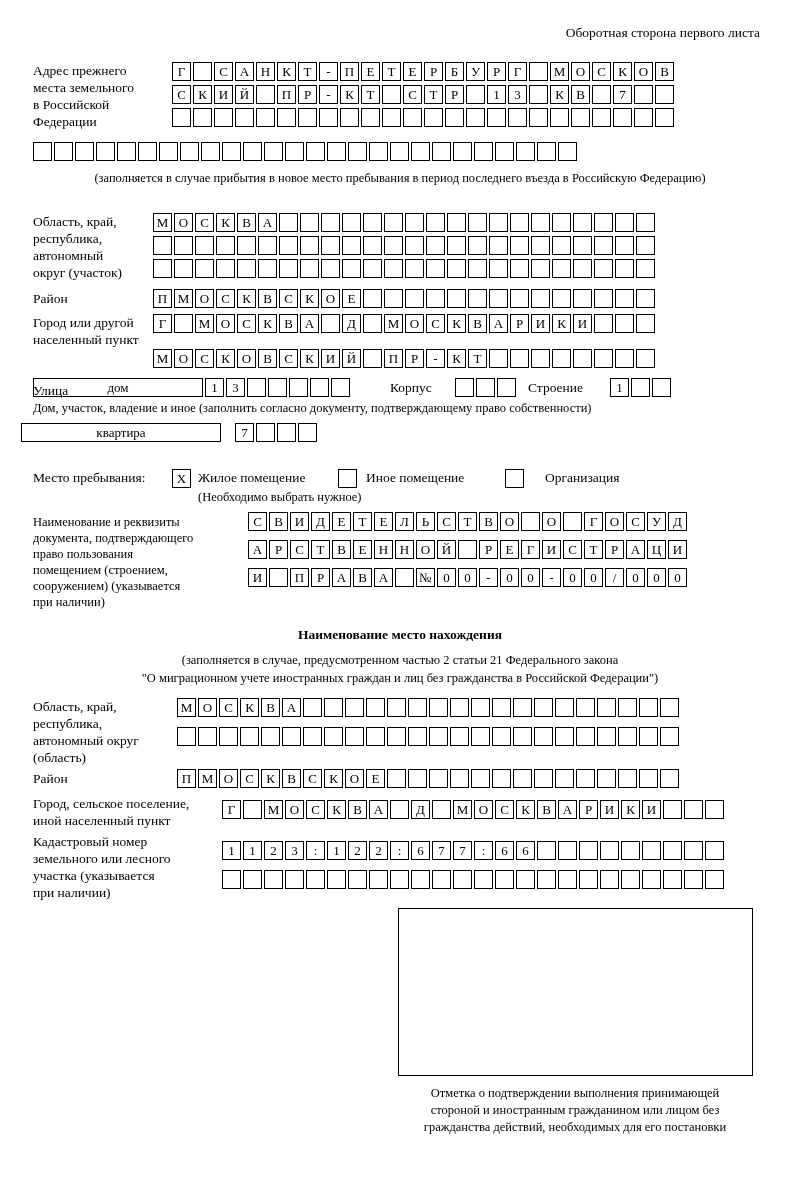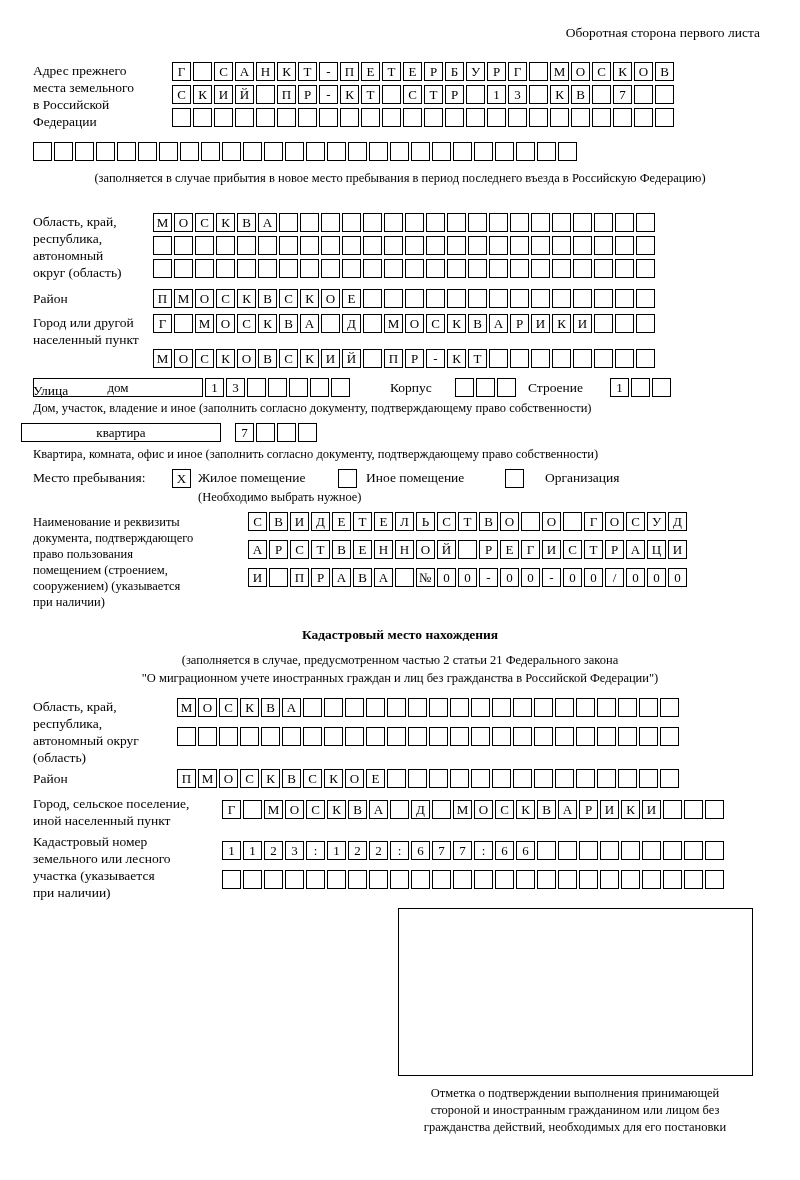--- a/index.html
+++ b/index.html
@@ -223,21 +223,21 @@
       <div class="cell"></div>
     </div>
 
   <div class="abs center-note" style="left:30px; top:170px; width:740px;">(заполняется в случае прибытия в новое место пребывания в период последнего въезда в Российскую Федерацию)</div>
 
 
   <div class="abs label" style="left:33px; top:213px; width:145px;">
     <div>Область, край,</div>
     <div>республика,</div>
     <div>автономный</div>
-    <div>округ (область)</div>
+    <div>округ (участок)</div>
   </div>
   <div class="abs cells" id="s2-region-0" style="left:153px; top:213px;">
       <div class="cell">М</div>
       <div class="cell">О</div>
       <div class="cell">С</div>
       <div class="cell">К</div>
       <div class="cell">В</div>
       <div class="cell">А</div>
       <div class="cell"></div>
       <div class="cell"></div>
@@ -424,21 +424,20 @@
   <div class="abs label-small" style="left:33px; top:400px; width:740px;">Дом, участок, владение и иное (заполнить согласно документу, подтверждающему право собственности)</div>
 
   <div class="abs wbox" style="left:21px; top:423px; width:200px;">квартира</div>
   <div class="abs cells" id="s2-flat" style="left:235px; top:423px;">
       <div class="cell">7</div>
       <div class="cell"></div>
       <div class="cell"></div>
       <div class="cell"></div>
     </div>
 
-  <div class="abs label-small" style="left:33px; top:446px; width:740px;">Квартира, комната, офис и иное (заполнить согласно документу, подтверждающему право собственности)</div>
 
   <div class="abs label" style="left:33px; top:469px;">Место пребывания:</div>
   <div class="abs checkbox" style="left:172px; top:469px;">X</div>
   <div class="abs label" style="left:198px; top:469px;">Жилое помещение</div>
   <div class="abs checkbox" style="left:338px; top:469px;"></div>
   <div class="abs label" style="left:366px; top:469px;">Иное помещение</div>
   <div class="abs checkbox" style="left:505px; top:469px;"></div>
   <div class="abs label" style="left:545px; top:469px;">Организация</div>
   <div class="abs label-small" style="left:198px; top:489px;">(Необходимо выбрать нужное)</div>
 
@@ -513,21 +512,21 @@
       <div class="cell">0</div>
       <div class="cell">-</div>
       <div class="cell">0</div>
       <div class="cell">0</div>
       <div class="cell">/</div>
       <div class="cell">0</div>
       <div class="cell">0</div>
       <div class="cell">0</div>
     </div>
 
-  <div class="abs bold-center" style="left:30px; top:627px; width:740px;">Кадастровый место нахождения</div>
+  <div class="abs bold-center" style="left:30px; top:627px; width:740px;">Наименование место нахождения</div>
   <div class="abs center-note" style="left:30px; top:652px; width:740px;">(заполняется в случае, предусмотренном частью 2 статьи 21 Федерального закона</div>
   <div class="abs center-note" style="left:30px; top:670px; width:740px;">"О миграционном учете иностранных граждан и лиц без гражданства в Российской Федерации")</div>
 
   <div class="abs label" style="left:33px; top:698px; width:145px;">
     <div>Область, край,</div>
     <div>республика,</div>
     <div>автономный округ</div>
     <div>(область)</div>
   </div>
   <div class="abs cells" id="al-region-0" style="left:177px; top:698px;">

